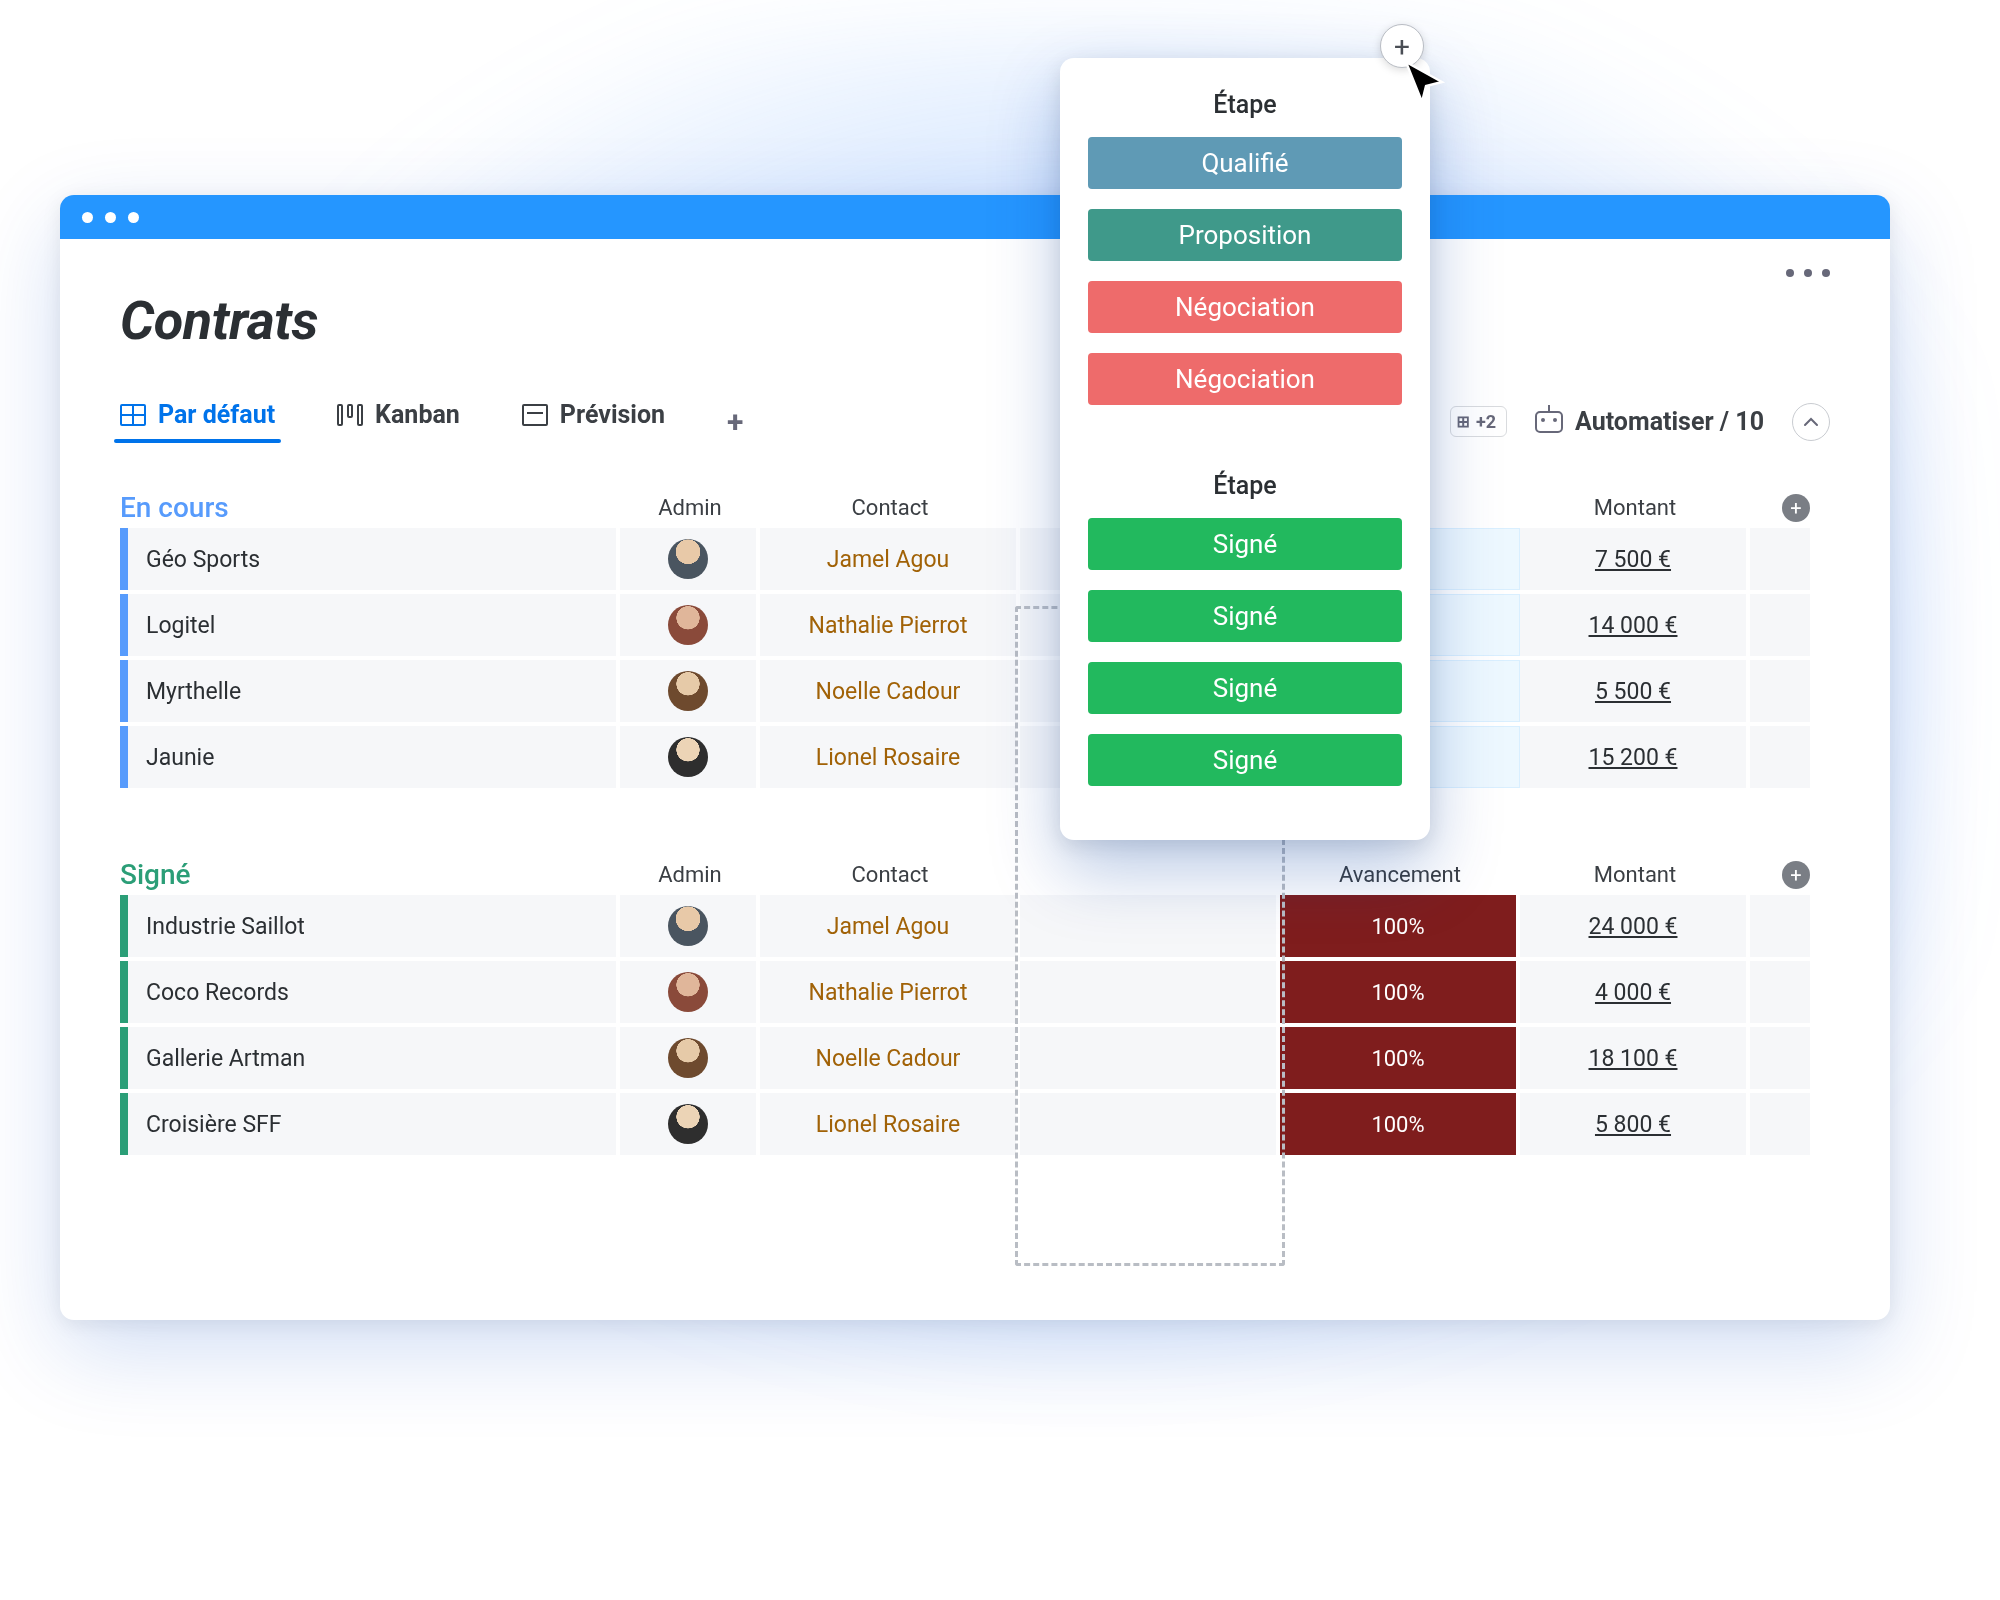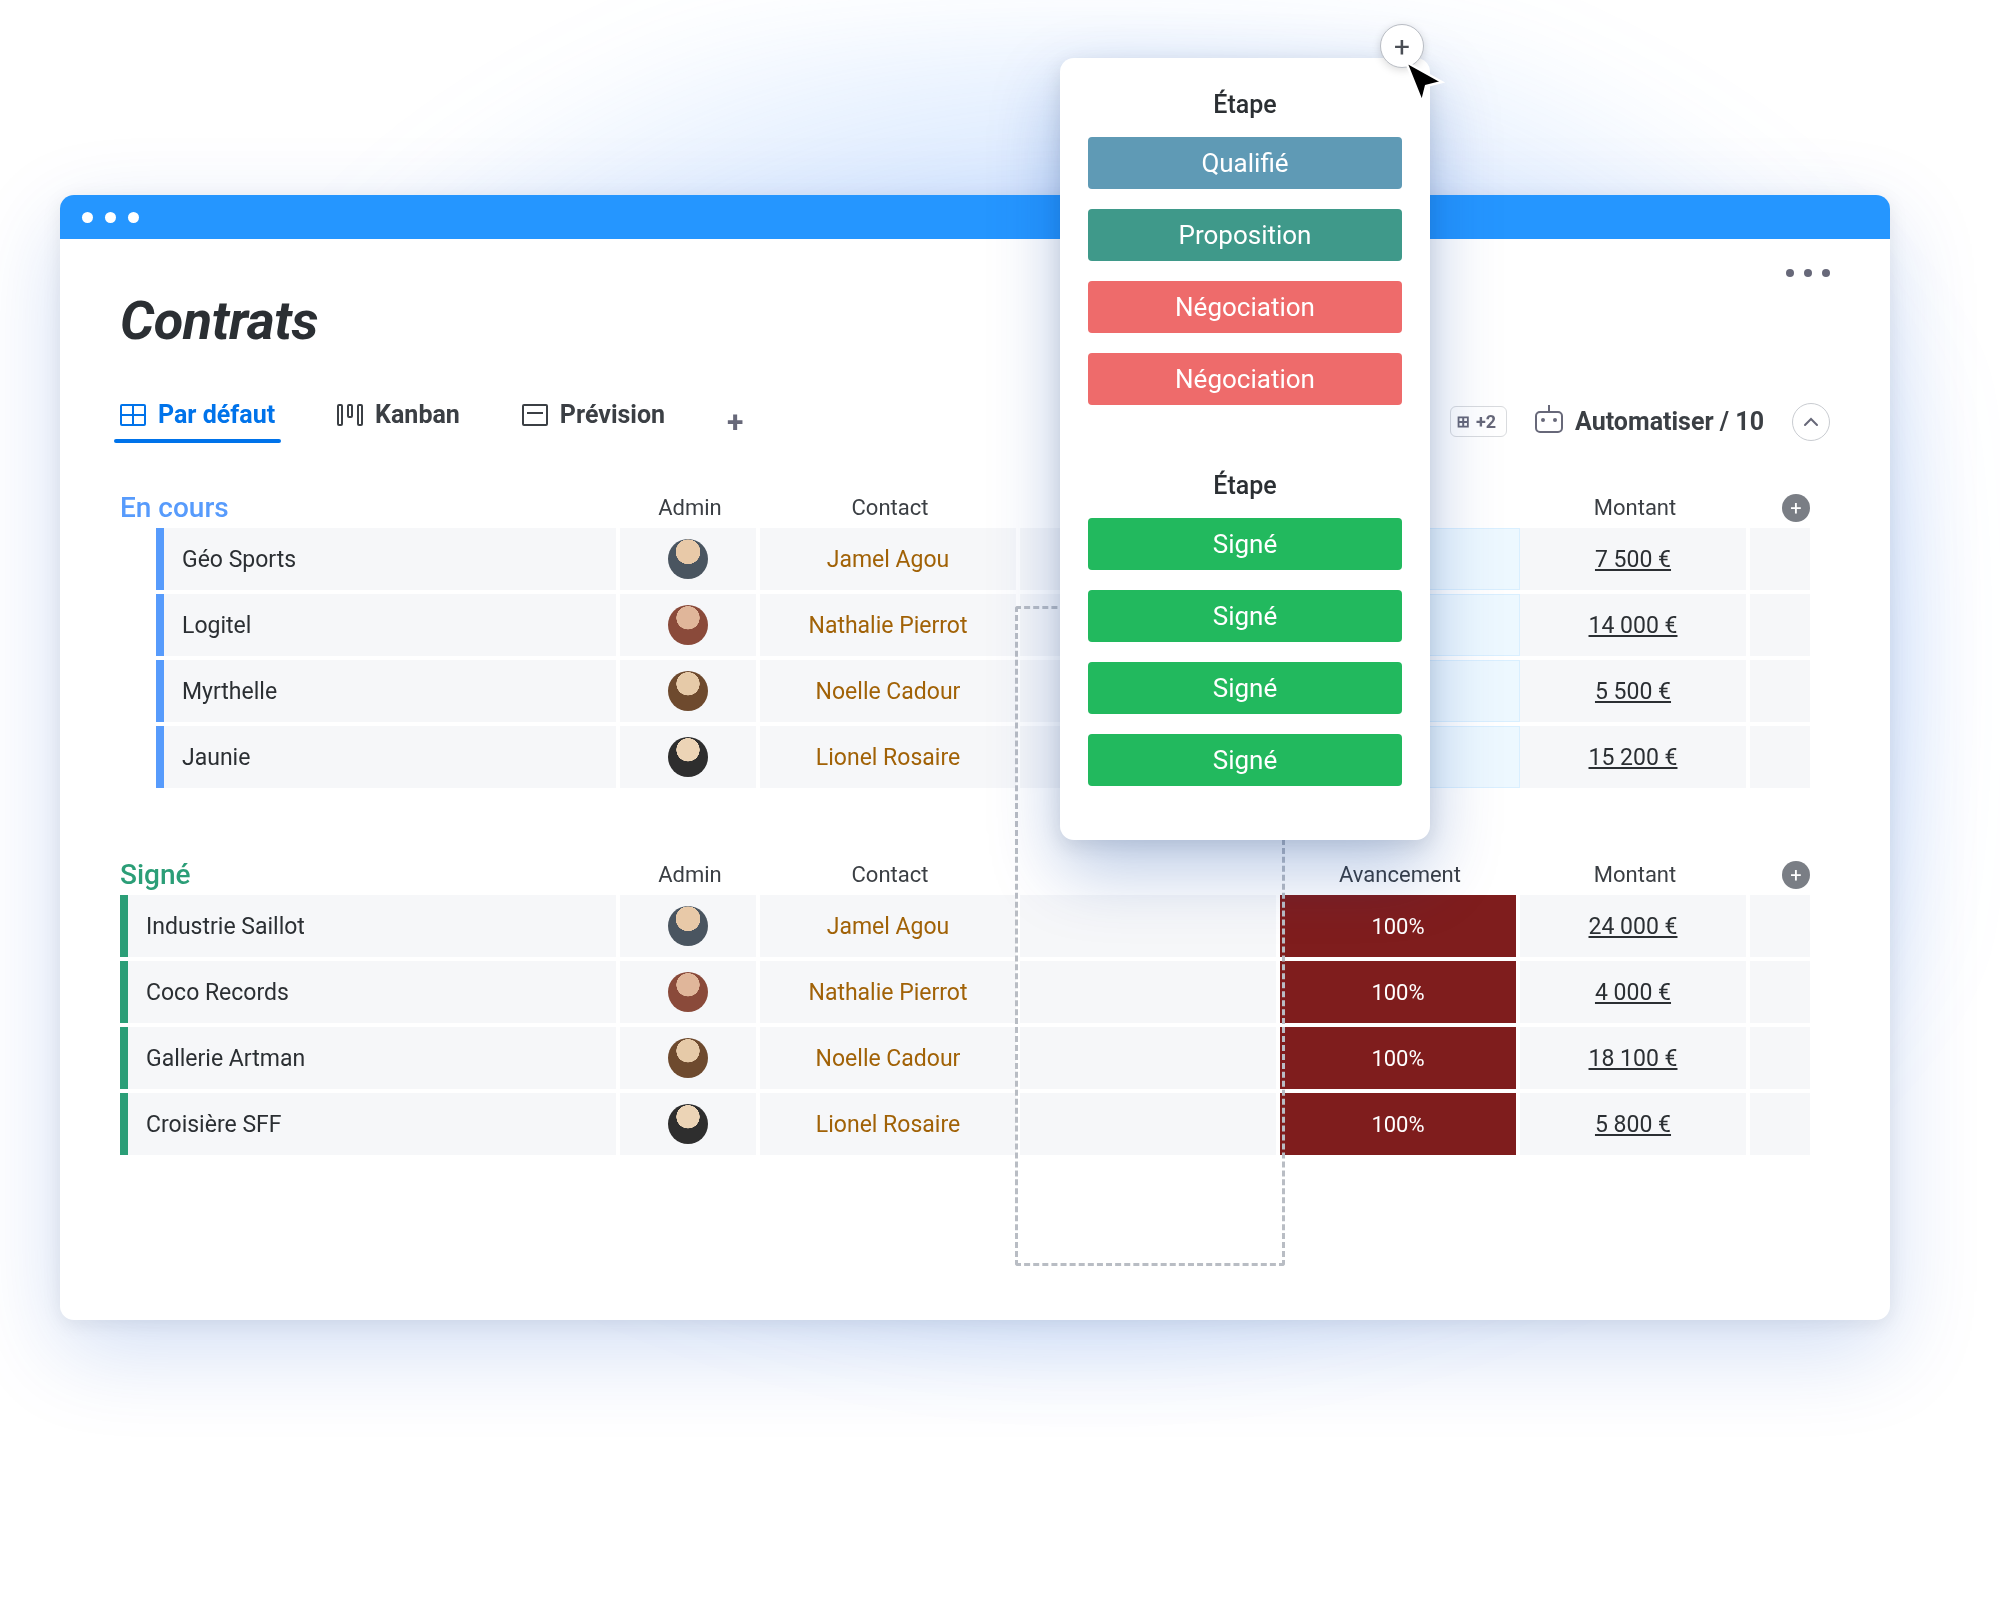--- a/index.html
+++ b/index.html
@@ -146,21 +146,21 @@
   height:62px;
   margin-top:4px;
 }
 .cell {
   background:#f6f7f9; display:flex; align-items:center;
   font-size:23px; color:#2b2f33;
   border-right: 4px solid #fff;
 }
 .cell:last-child { border-right:none; }
 .cell.name { padding-left:18px; border-left:8px solid; border-radius:0; background:#f6f7f9; }
-.bl-blue { border-left-color:#579bfc !important;margin-left:36px; }
+.bl-blue { border-left-color:#579bfc !important; }
 .bl-green { border-left-color:#2b9e77 !important; }
 .cell.admin { justify-content:center; }
 .avatar { width:40px; height:40px; border-radius:50%; background:#cfd3d9; background-size:cover; background-position:center; }
 .av1 { background: radial-gradient(circle at 50% 32%, #e8c9a8 0 36%, transparent 37%), linear-gradient(#4a5560,#4a5560); }
 .av2 { background: radial-gradient(circle at 50% 32%, #e0b69a 0 34%, transparent 35%), linear-gradient(#8a4a3a,#8a4a3a); }
 .av3 { background: radial-gradient(circle at 50% 32%, #e6caa8 0 34%, transparent 35%), linear-gradient(#6e4a2e,#6e4a2e); }
 .av4 { background: radial-gradient(circle at 50% 32%, #ecd4b6 0 34%, transparent 35%), linear-gradient(#2e2e2e,#2e2e2e); }
 .cell.contact { justify-content:center; color:#a16207; }
 .cell.blank { background:#f6f7f9; }
 .cell.progress { justify-content:center; color:#fff; background:#7f1d1d; font-size:22px; }

